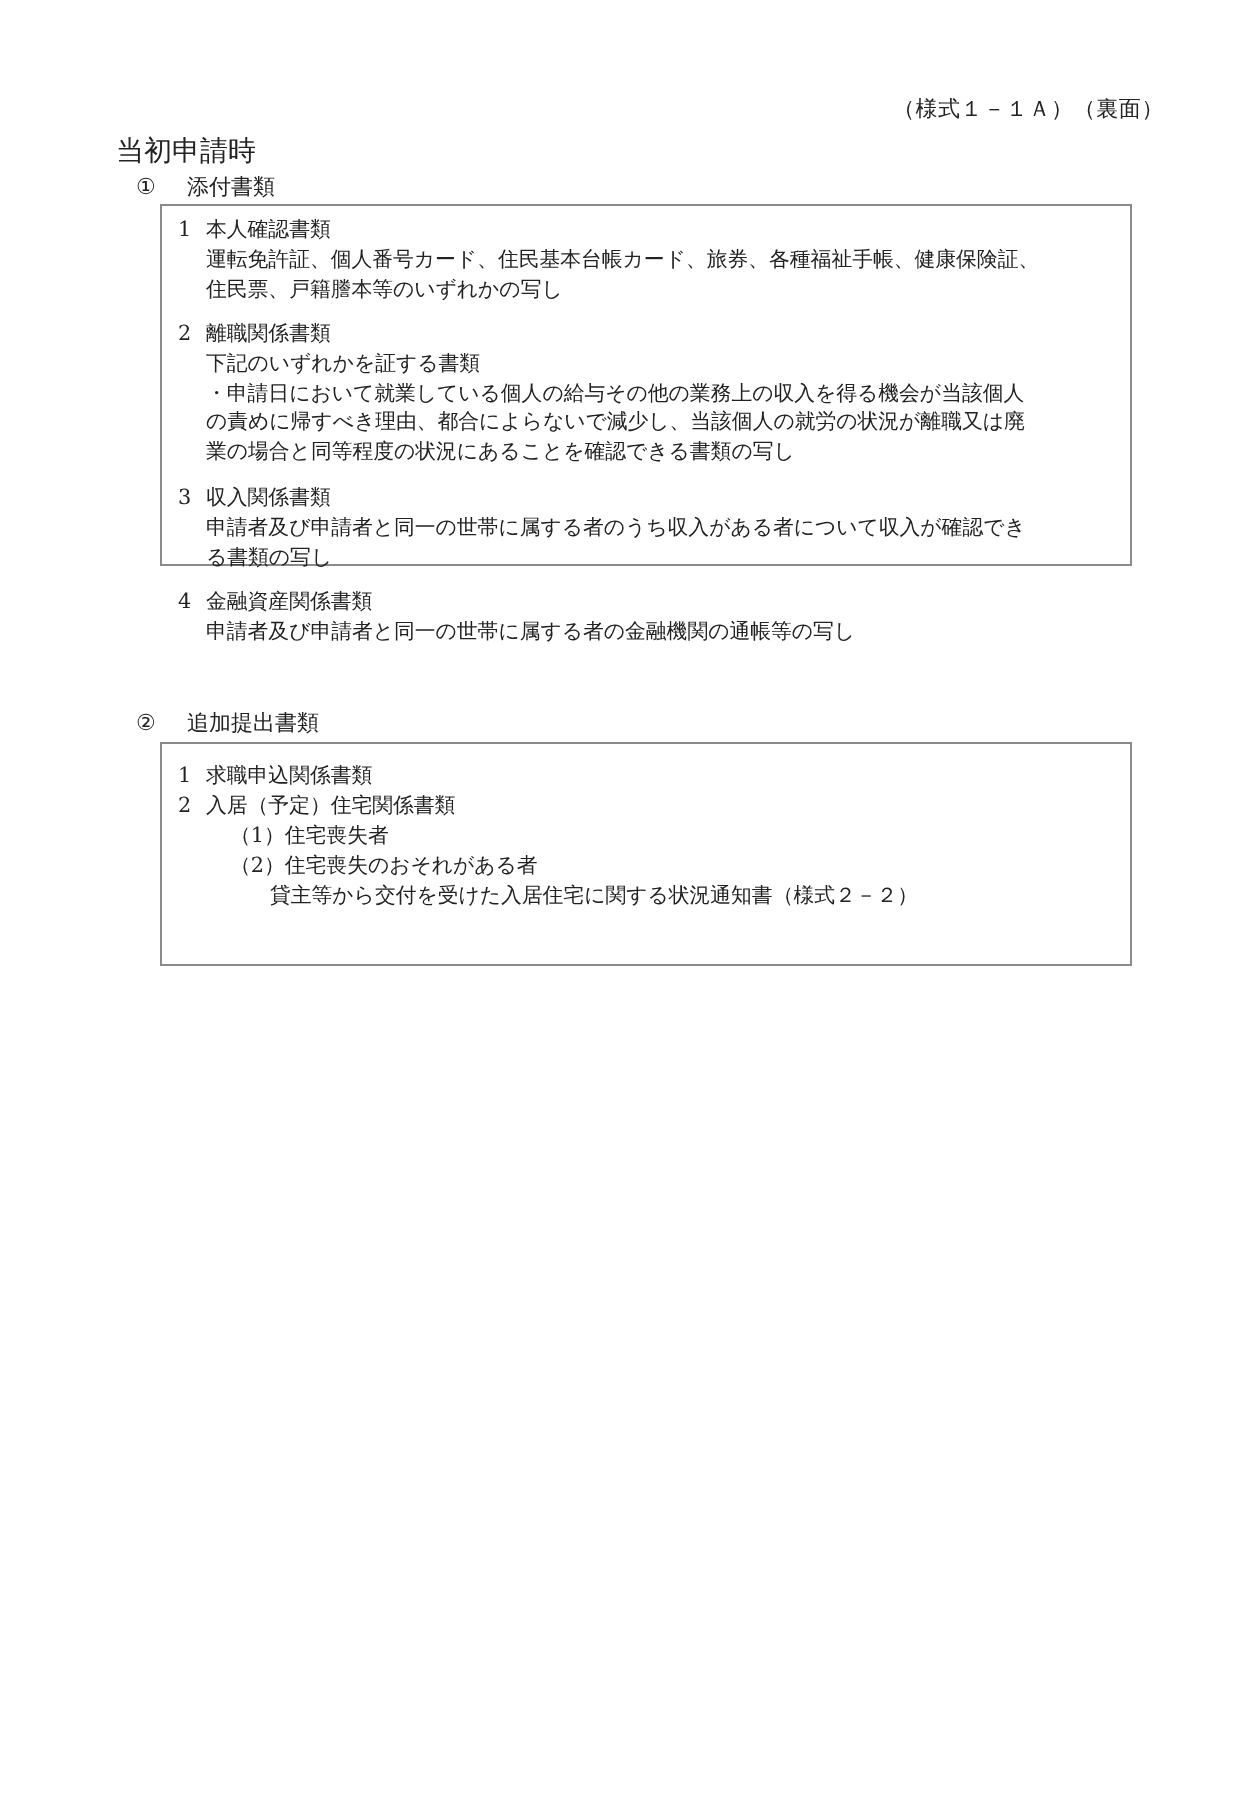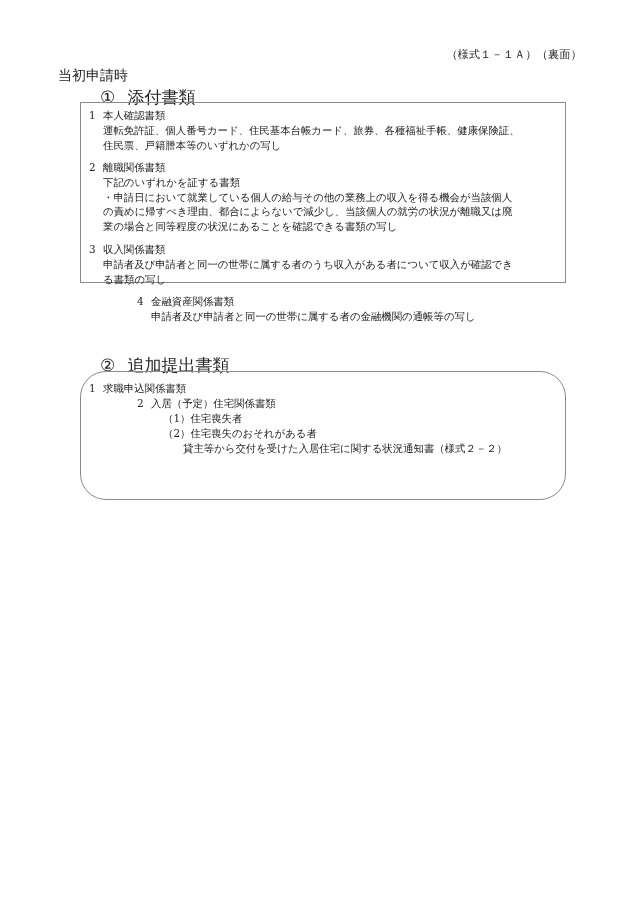--- a/index.html
+++ b/index.html
@@ -1,25 +1,25 @@
 <!DOCTYPE html>
 <html><head>
   <meta charset="utf-8">
   <style>
     html, body { margin: 0; padding: 0; background: #ffffff; }
     body { width: 630px; height: 903px; position: relative; overflow: hidden;
       font-family: "DejaVu Serif", "Liberation Serif", serif; color: #222; }
     .form-no { position: absolute; top: 47px; right: 48px; font-size: 11px; letter-spacing: 0.3px; }
     .heading { position: absolute; left: 58px; top: 67px; font-size: 14px; }
-    .sub { position: absolute; left: 100px; font-size: 17px; }
+    .sub { position: absolute; left: 68px; font-size: 11px; }
     .sub .num { display: inline-block; width: 22px; }
     .box { position: absolute; left: 80px; width: 486px; border: 1.5px solid #8a8a8a;
       box-sizing: border-box; padding: 5px 8px 4px 8px; font-size: 10.4px; line-height: 15px; }
     .item { margin-bottom: 7px; }
-    .item:last-child { margin-bottom: 0; margin-left: 48px; }
+    .item:last-child { margin-bottom: 0; }
     .item-title { padding-left: 0; }
     .item-title .n { display: inline-block; width: 14px; }
     .line { padding-left: 14px; }
     .bullet { padding-left: 14px; }
     .cont { padding-left: 14px; font-family: Liberation Mono, monospace; }
     .box2 .item { margin-bottom: 0; }
     .sub2 { padding-left: 26px; }
     .sub2-body { padding-left: 46px; }
   </style>
 </head>
@@ -55,21 +55,21 @@
     <div class="item-title"><span class="n">4</span><span>金融資産関係書類</span></div>
     <div class="line">申請者及び申請者と同一の世帯に属する者の金融機関の通帳等の写し</div>
   </div>
 </div>
 
 <div class="sub" style="top:354px;">
   <span class="num">②</span>
   <span>追加提出書類</span>
 </div>
 
-<div class="box box2" style="top:371px; height:129px; padding-top:9px;border-radius:26px;">
+<div class="box box2" style="top:371px; height:112px; padding-top:9px;">
   <div class="item">
     <div class="item-title"><span class="n">1</span><span>求職申込関係書類</span></div>
   </div>
   <div class="item">
     <div class="item-title"><span class="n">2</span><span>入居（予定）住宅関係書類</span></div>
     <div class="sub2">（1）住宅喪失者</div>
     <div class="sub2">（2）住宅喪失のおそれがある者</div>
     <div class="sub2-body">貸主等から交付を受けた入居住宅に関する状況通知書（様式２－２）</div>
   </div>
 </div>

